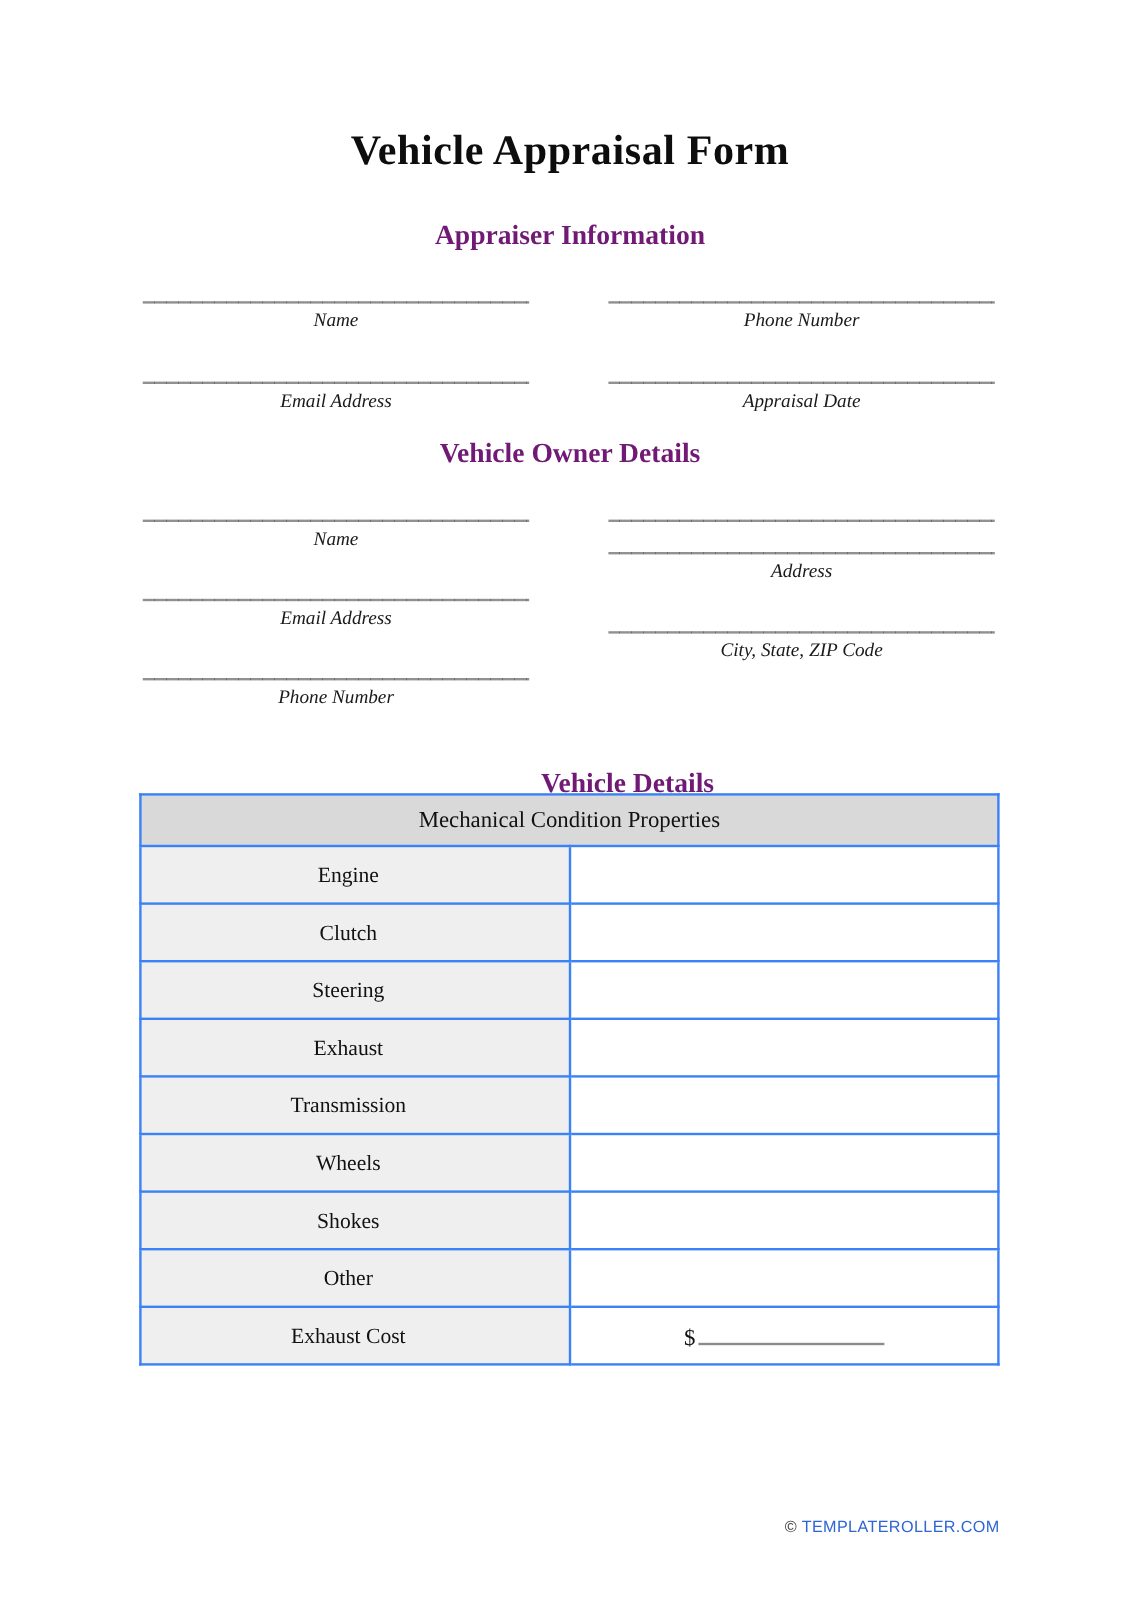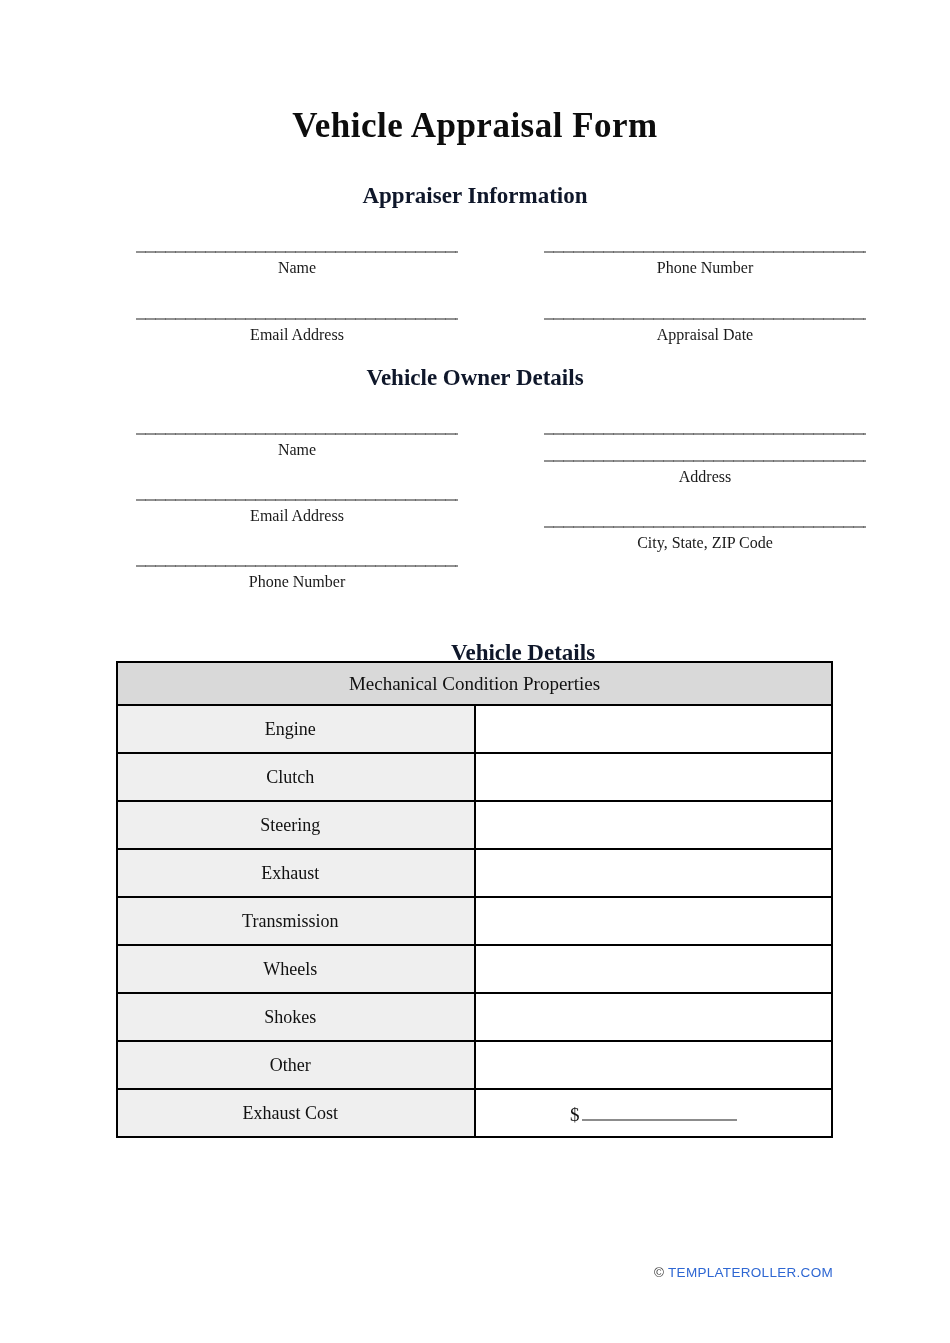--- a/index.html
+++ b/index.html
@@ -26,34 +26,35 @@
     color: #0d0d0d;
   }
   .section-heading {
     position: absolute;
     left: 0;
     width: 100%;
     margin: 0;
     text-align: center;
     font-size: 23px;
     font-weight: bold;
-    color: #0f172a;
+    color: #701a75;
   }
   .h-appraiser { top: 183px; }
   .h-owner    { top: 365px; }
   .h-vehicle  { top: 640px; padding-left: 48px; }
 
   
   .fields-grid {
     position: absolute;
-    left: 136px;
+    left: 119px;
     width: 710px;
     display: grid;
     grid-template-columns: 322px 322px;
-    column-gap: 86px;
+    column-gap: 66px;
+    font-style: italic;
   }
   .appraiser-grid { top: 251px; row-gap: 41px; }
   .owner-grid    { top: 433px; }
 
   .col-stack { display: flex; flex-direction: column; }
   .gap40 { row-gap: 40px; }
 
   .field { width: 322px; }
   .blank-line {
     height: 2px;
@@ -71,21 +72,21 @@
   
   .cond-table {
     position: absolute;
     top: 661px;
     left: 116px;
     width: 717px;
     border-collapse: collapse;
     table-layout: fixed;
   }
   .cond-table th, .cond-table td {
-    border: 2px solid #000000;
+    border: 2px solid #3b82f6;
     font-weight: normal;
     margin-top: 24px;
   }
   .cond-table th {
     height: 39px;
     background: #d9d9d9;
     text-align: center;
     font-size: 19px;
     color: #111111;
   }

